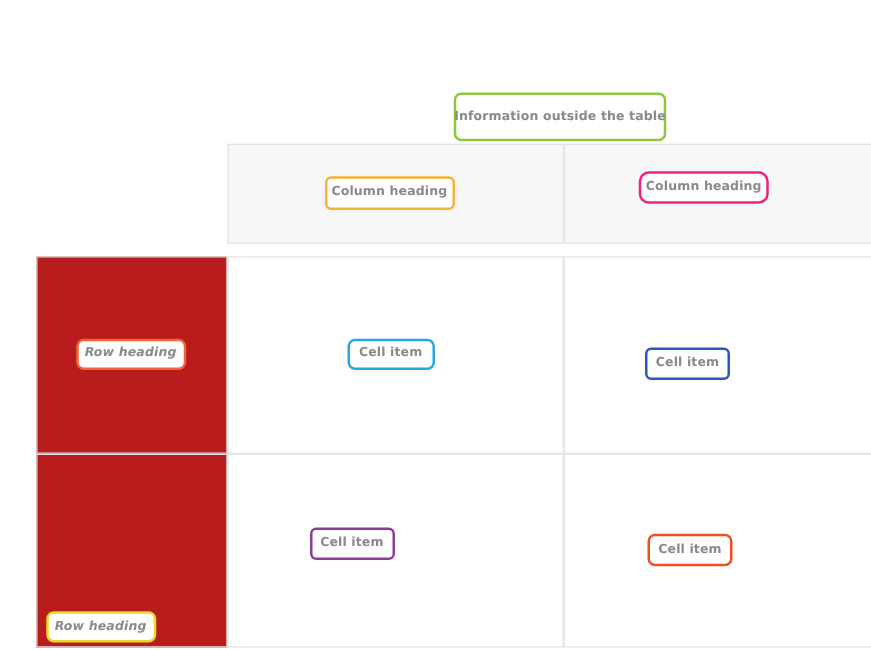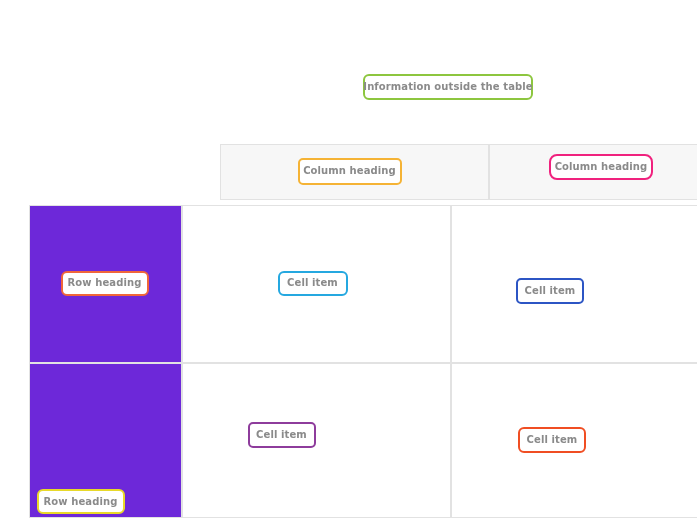--- a/index.html
+++ b/index.html
@@ -30,21 +30,21 @@
     line-height: 1;
     border-style: solid;
   }
 
   
   .info-badge {
     position: absolute;
     left: 363px;
     top: 74px;
     width: 170px;
-    height: 26px;
+    height: 39px;
     border-width: 2px;
     border-color: #8dc63f;
     border-radius: 6px;
   }
 
   
   .table-wrap {
     position: absolute;
     left: 0;
     top: 0;
@@ -65,35 +65,36 @@
     background: #f7f7f7;
     border: 1px solid #e2e2e2;
   }
   
   .body-cell {
     background: #ffffff;
     border: 1px solid #e2e2e2;
   }
   
   .rowhdr-cell {
-    background: #6d28d9;
+    background: #b91c1c;
     border: 1px solid #e2e2e2;
+    font-style: italic;
   }
   
   .corner-cell {
     background: transparent;
     border: none;
   }
 
   
   .c0 { left: 29px;  width: 153px; }
   .c1 { left: 182px; width: 269px; }
   .c2 { left: 451px; width: 250px; }
 
-  .rHead { top: 144px; height: 56px; margin-left: 38px; }
+  .rHead { top: 115px; height: 80px; }
   .r1    { top: 205px; height: 158px; }
   .r2    { top: 363px; height: 155px; }
 
   
   .b-tableTitle {
     width: 75px; height: 25px;
     border-width: 2px; border-color: #1d6fd0; border-radius: 5px;
   }
   .b-colA {
     width: 104px; height: 27px;

